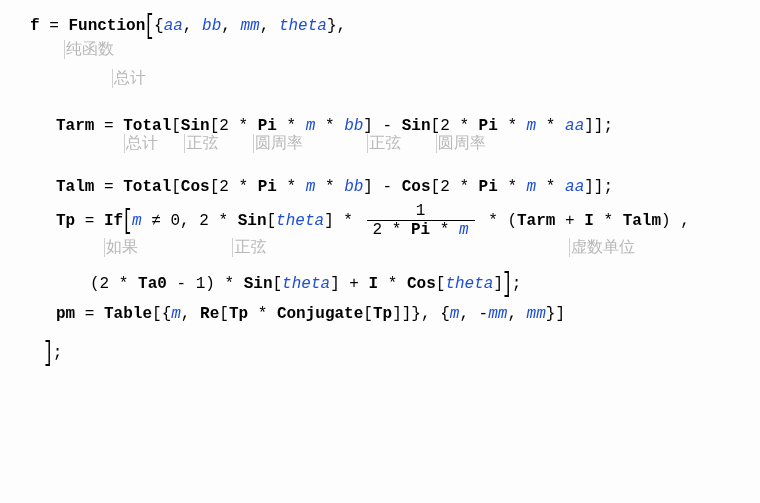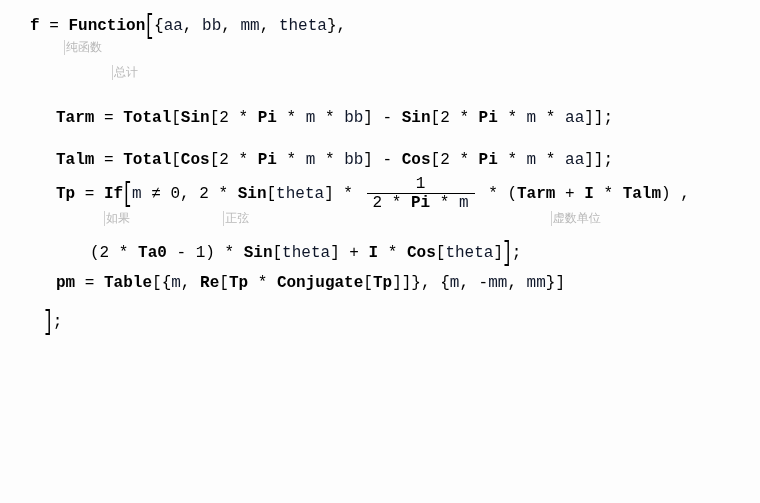--- a/index.html
+++ b/index.html
@@ -10,24 +10,24 @@
     background: #fdfdfd;
     color: #000;
     width: 760px;
     box-sizing: border-box;
   }
   .line {
     margin: 0;
     white-space: nowrap;
   }
   .kw { font-weight: bold; color: #000; }
-  .arg { color: #0f172a; }
+  .arg { color: #1d4ed8; font-style: italic; }
   .hint {
     color: #b8b8b8;
-    font-size: 12px;
+    font-size: 16px;
     font-family: sans-serif;
     margin-top: -2px;
   }
   .hint span {
     display: inline-block;
     position: relative;
   }
   .hint .bar::before {
     content: "";
     position: absolute;
@@ -78,20 +78,27 @@
 <div class="block indent1" style="margin-top:10px">
   <div class="line hint">
     <span style="margin-left:58px" class="bar">总计</span>
   </div>
 </div>
 
 <div class="block indent1" style="margin-top:28px">
   <div class="line">
     <span class="kw">Tarm</span><span> = </span><span class="kw">Total</span><span>[</span><span class="kw">Sin</span><span>[</span><span>2</span><span> * </span><span class="kw">Pi</span><span> * </span><span class="arg">m</span><span> * </span><span class="arg">bb</span><span>]</span><span> - </span><span class="kw">Sin</span><span>[</span><span>2</span><span> * </span><span class="kw">Pi</span><span> * </span><span class="arg">m</span><span> * </span><span class="arg">aa</span><span>]</span><span>]</span><span>;</span>
   </div>
+  <div class="line hint">
+    <span style="margin-left:70px" class="bar">总计</span>
+    <span style="margin-left:24px" class="bar">正弦</span>
+    <span style="margin-left:32px" class="bar">圆周率</span>
+    <span style="margin-left:62px" class="bar">正弦</span>
+    <span style="margin-left:32px" class="bar">圆周率</span>
+  </div>
 </div>
 
 <div class="block indent1" style="margin-top:24px">
   <div class="line">
     <span class="kw">Talm</span><span> = </span><span class="kw">Total</span><span>[</span><span class="kw">Cos</span><span>[</span><span>2</span><span> * </span><span class="kw">Pi</span><span> * </span><span class="arg">m</span><span> * </span><span class="arg">bb</span><span>]</span><span> - </span><span class="kw">Cos</span><span>[</span><span>2</span><span> * </span><span class="kw">Pi</span><span> * </span><span class="arg">m</span><span> * </span><span class="arg">aa</span><span>]</span><span>]</span><span>;</span>
   </div>
 </div>
 
 <div class="block indent1" style="margin-top:6px">
   <div class="line">

